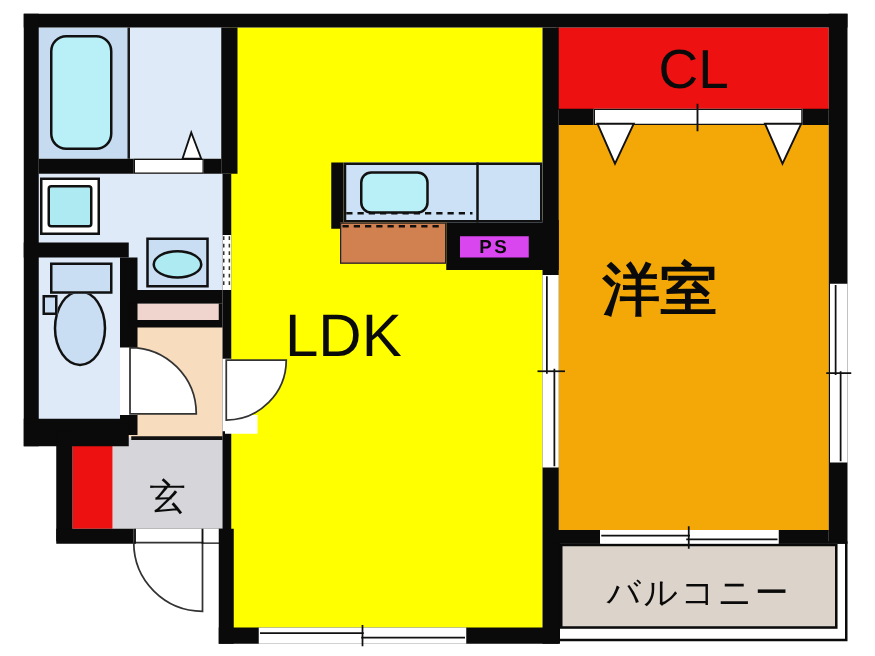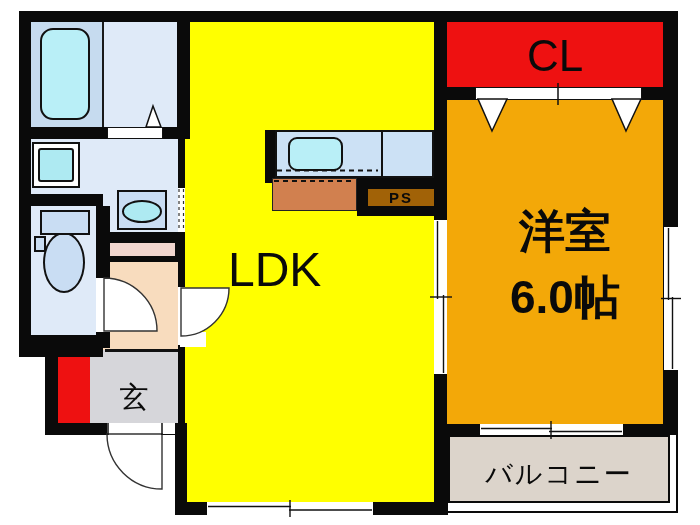--- a/index.html
+++ b/index.html
@@ -104,30 +104,29 @@
     <line x1="672.5" y1="297" x2="672.5" y2="369" stroke="#111" stroke-width="1.4"></line>
     <line x1="661" y1="298.5" x2="681" y2="298.5" stroke="#111" stroke-width="1.4"></line>
     <line x1="208" y1="506.5" x2="291" y2="506.5" stroke="#111" stroke-width="1.4"></line>
     <line x1="289" y1="510" x2="372" y2="510" stroke="#111" stroke-width="1.4"></line>
     <line x1="290" y1="500" x2="290" y2="517" stroke="#111" stroke-width="1.4"></line>
   </svg>
 
   <div class="lbl" style="left:447px;top:31px;width:216px;font-size:44px;font-weight:500;">
     <span>CL</span>
   </div>
-  <div class="lbl" style="left:510px;top:198px;text-align:center;font-size:46px;font-weight:600;line-height:66px;">
+  <div class="lbl" style="left:482px;top:198px;text-align:right;font-size:46px;font-weight:600;line-height:66px;">
     <div>洋室</div>
-    <div>6.0帖</div>
   </div>
   <div class="lbl" style="left:228px;top:239px;text-align:center;font-size:48px;font-weight:500;line-height:62px;">
     <div>LDK</div>
   </div>
   <div class="lbl" style="left:90px;top:378px;width:88px;font-size:29px;font-weight:500;">
     <span>玄</span>
   </div>
   <div class="lbl" style="left:448px;top:456px;width:222px;font-size:27px;font-weight:400;letter-spacing:2px;">
     <span>バルコニー</span>
   </div>
-  <div class="lbl" style="left:368px;top:189px;width:66px;height:17px;background:#a16207;font-size:15px;font-weight:600;letter-spacing:2px;line-height:17px;">
+  <div class="lbl" style="left:368px;top:189px;width:55px;height:17px;background:#d946ef;font-size:15px;font-weight:600;letter-spacing:2px;line-height:17px;">
     <span>PS</span>
   </div>
 
 </div>
 
 </body></html>

